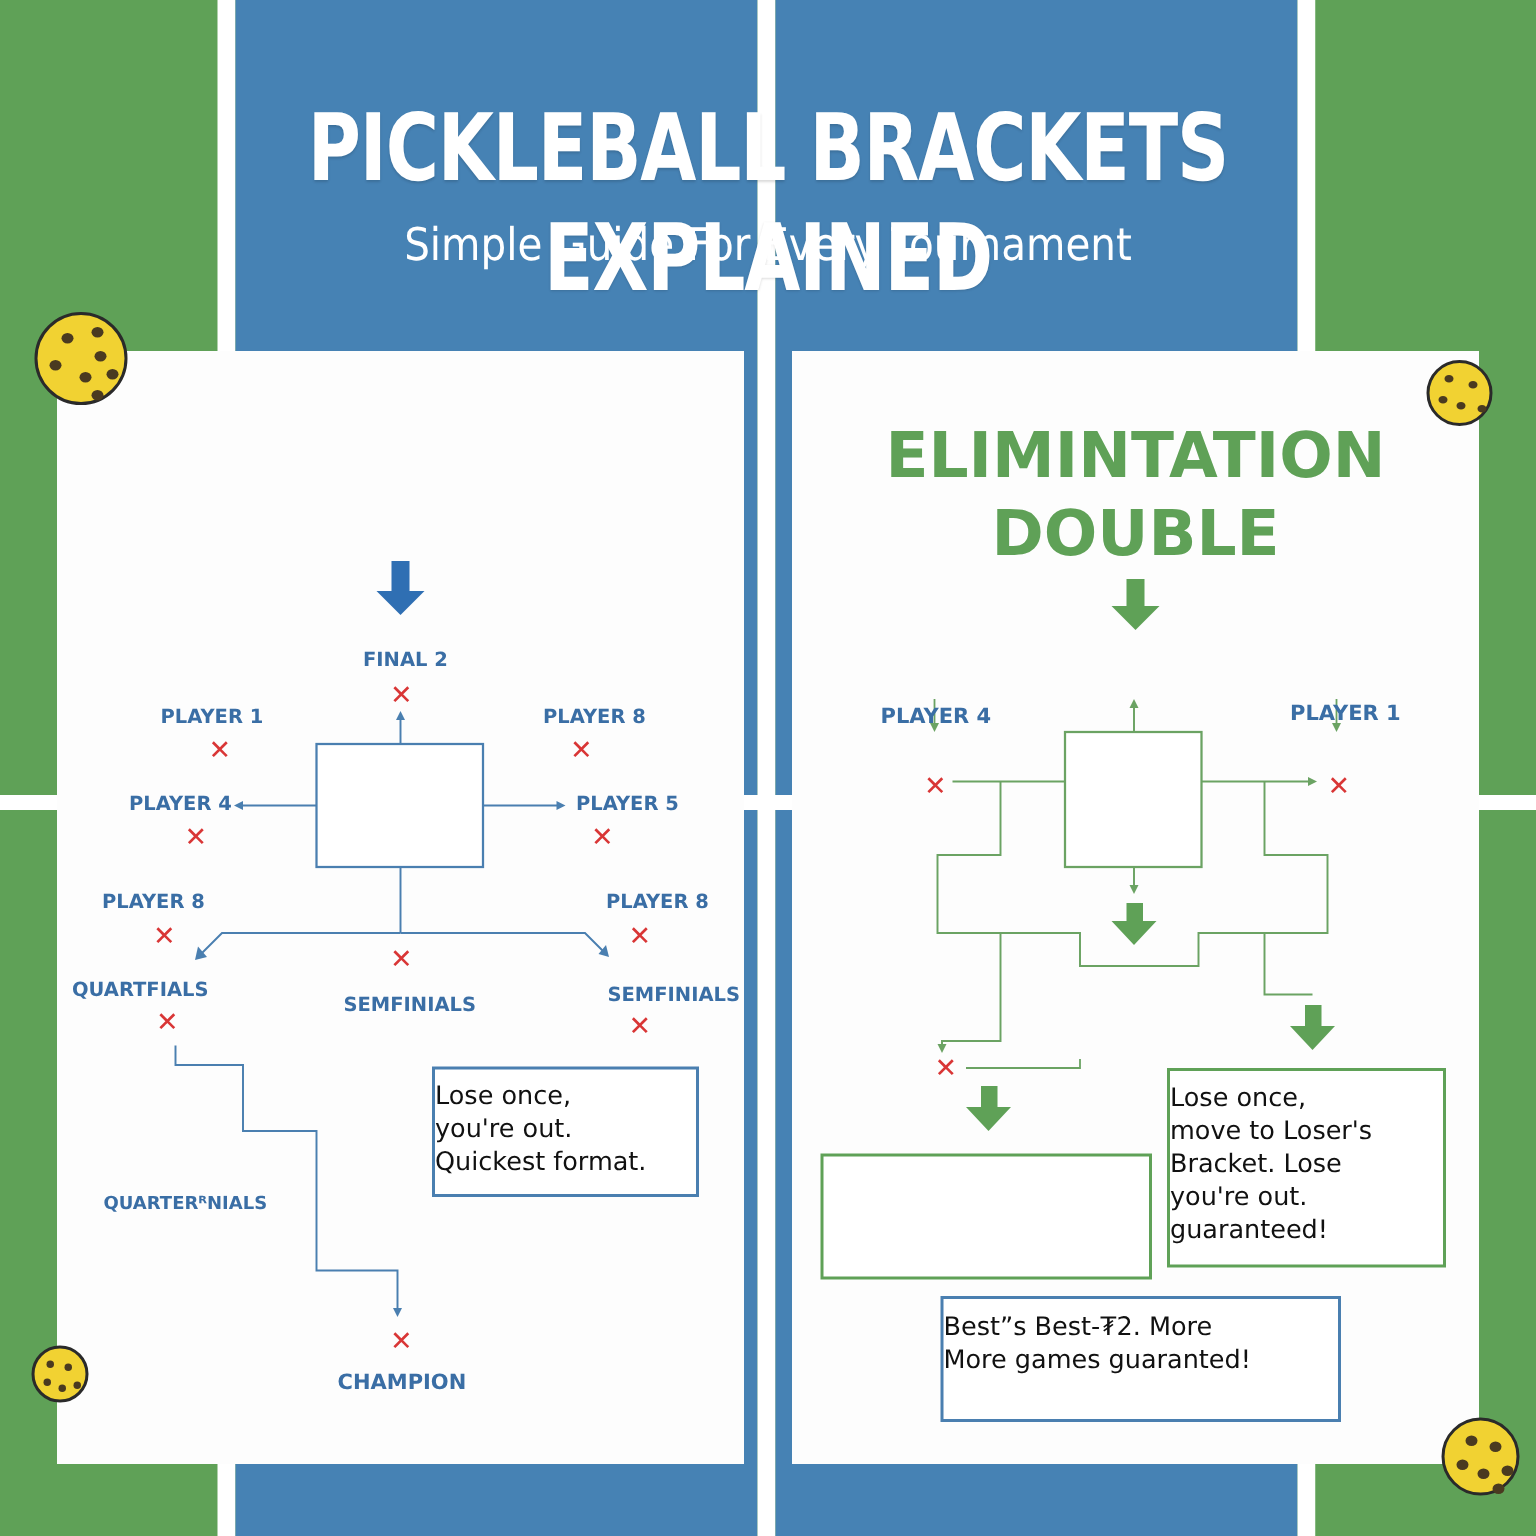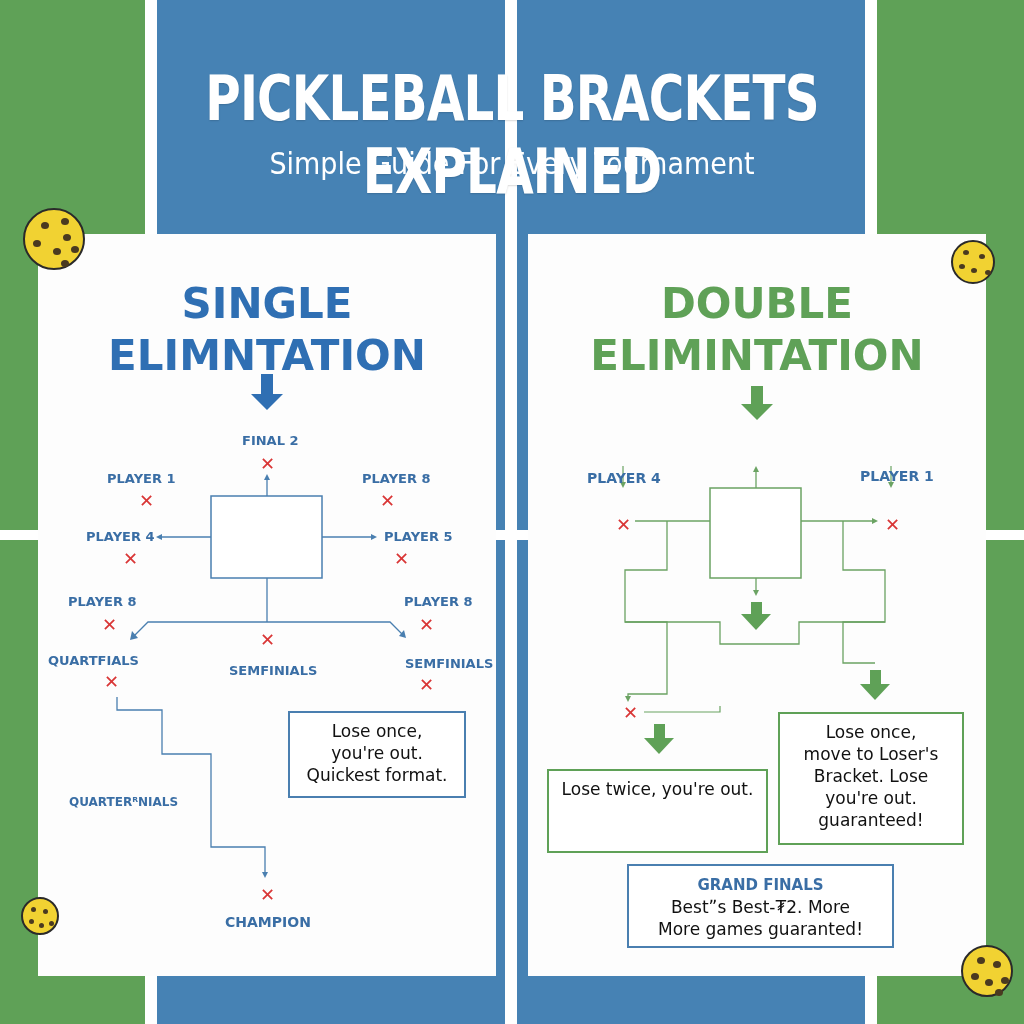--- a/index.html
+++ b/index.html
@@ -11,21 +11,21 @@
   .white-line { background:#ffffff; }
   .title { left:0; width:1024px; top:62px; text-align:center; color:#fff; font-family:"DejaVu Sans", sans-serif; font-weight:bold; font-size:62px; letter-spacing:-1px; transform:scaleX(0.78); transform-origin:center; text-shadow:0 1px 2px rgba(0,0,0,0.15); }
   .subtitle { left:0; width:1024px; top:146px; text-align:center; color:#fff; font-family:"DejaVu Sans", sans-serif; font-size:30px; transform:scaleX(0.9); }
   .panel { background:#fdfdfd; }
   .heading { text-align:center; font-family:"DejaVu Sans", sans-serif; font-weight:bold; font-size:42px; line-height:52px; }
   .blue-t { color:#2f6fb3; }
   .green-t { color:#5fa157; }
   .lbl { font-family:"DejaVu Sans", sans-serif; font-weight:bold; font-size:13px; color:#3a6ea5; white-space:nowrap; }
   .lbl-g { font-family:"DejaVu Sans", sans-serif; font-weight:bold; font-size:15px; color:#5a9a52; white-space:nowrap; text-align:center; }
   .x { color:#d93636; font-weight:bold; font-size:18px; font-family:"DejaVu Sans", sans-serif; line-height:18px; }
-  .box { border:2px solid #4a7fb0; background:#fff; text-align:center; font-family:"DejaVu Sans", sans-serif; font-size:17px; color:#111; line-height:22px; box-sizing:border-box; }
+  .box { border:2px solid #4a7fb0; background:#fff; text-align:left; font-family:"DejaVu Sans", sans-serif; font-size:17px; color:#111; line-height:22px; box-sizing:border-box; }
   .box-g { border:2px solid #5fa157; }
   .ball { width:62px; height:62px; border-radius:50%; background:#f1d232; border:2px solid #2a2a2a; box-sizing:border-box; }
   .ball .d { position:absolute; width:8px; height:7px; border-radius:50%; background:#4a3a20; }
   svg { position:absolute; left:0; top:0; overflow:visible; }
 </style>
 </head>
 <body>
 
 <div class="abs green" style="left:0;top:0;width:145px;height:1024px;"></div>
 <div class="abs white-line" style="left:145px;top:0;width:12px;height:1024px;"></div>
@@ -33,24 +33,20 @@
 <div class="abs white-line" style="left:505px;top:0;width:12px;height:1024px;"></div>
 <div class="abs blue" style="left:517px;top:0;width:348px;height:1024px;"></div>
 <div class="abs white-line" style="left:865px;top:0;width:12px;height:1024px;"></div>
 <div class="abs green" style="left:877px;top:0;width:147px;height:1024px;"></div>
 <div class="abs white-line" style="left:0;top:530px;width:1024px;height:10px;"></div>
 
 <div class="abs title">PICKLEBALL BRACKETS EXPLAINED</div>
 <div class="abs subtitle">Simple Guide For Every Tournament</div>
 
 <div class="abs panel" style="left:38px;top:234px;width:458px;height:742px;">
-  <div class="abs heading blue-t" style="left:0;top:44px;width:458px;">
-    <div>SINGLE</div>
-    <div>ELIMNTATION</div>
-  </div>
   <svg width="458" height="742">
 
     <polygon points="223,140 235,140 235,160 245,160 229,176 213,160 223,160" fill="#2f6fb3"></polygon>
 
     <rect x="173" y="262" width="111" height="82" fill="#fff" stroke="#4a7fb0" stroke-width="1.5"></rect>
 
     <line x1="229" y1="262" x2="229" y2="244" stroke="#4a7fb0" stroke-width="1.3"></line>
     <polygon points="226,246 229,240 232,246" fill="#4a7fb0"></polygon>
 
     <line x1="173" y1="303" x2="122" y2="303" stroke="#4a7fb0" stroke-width="1.3"></line>
@@ -102,22 +98,22 @@
   </div>
 
   <div class="abs lbl" style="left:31px;top:561px;font-size:12px;">QUARTERᴿNIALS</div>
 
   <div class="abs x" style="left:222px;top:652px;">✕</div>
   <div class="abs lbl" style="left:187px;top:680px;font-size:14px;text-align:right;">CHAMPION</div>
 </div>
 
 <div class="abs panel" style="left:528px;top:234px;width:458px;height:742px;">
   <div class="abs heading green-t" style="left:0;top:44px;width:458px;">
+    <div>ELIMINTATION</div>
     <div>DOUBLE</div>
-    <div>ELIMINTATION</div>
   </div>
   <svg width="458" height="742">
     <polygon points="223,152 235,152 235,170 245,170 229,186 213,170 223,170" fill="#5fa157"></polygon>
 
     <rect x="182" y="254" width="91" height="90" fill="#fff" stroke="#6ba363" stroke-width="1.5"></rect>
     <line x1="228" y1="254" x2="228" y2="236" stroke="#6ba363" stroke-width="1.3"></line>
     <polygon points="225,238 228,232 231,238" fill="#6ba363"></polygon>
 
     <line x1="95" y1="232" x2="95" y2="250" stroke="#6ba363" stroke-width="1.2"></line>
     <polygon points="92,248 95,254 98,248" fill="#6ba363"></polygon>
@@ -146,32 +142,30 @@
 
 
   <div class="abs lbl" style="left:59px;top:236px;font-size:14px;">PLAYER 4</div>
   <div class="abs x" style="left:88px;top:282px;">✕</div>
   <div class="abs lbl" style="left:332px;top:234px;font-size:14px;">PLAYER 1</div>
   <div class="abs x" style="left:357px;top:282px;">✕</div>
 
   <div class="abs x" style="left:95px;top:470px;">✕</div>
 
   <div class="abs box box-g" style="left:19px;top:535px;width:221px;height:84px;padding-top:7px;">
-    <div>Lose twice, you're out.</div>
   </div>
   <div class="abs box box-g" style="left:250px;top:478px;width:186px;height:133px;padding-top:7px;">
     <div>Lose once,</div>
     <div>move to Loser's</div>
     <div>Bracket. Lose</div>
     <div>you're out.</div>
     <div>guaranteed!</div>
   </div>
 
   <div class="abs box" style="left:99px;top:630px;width:267px;height:84px;padding-top:8px;">
-    <div style="color:#3a6ea5;font-weight:bold;font-size:15px;">GRAND FINALS</div>
     <div>Bestˮs Best-₮2. More</div>
     <div>More games guaranted!</div>
   </div>
 </div>
 
 <div class="abs ball" style="left:23px;top:208px;">
   <span class="d" style="left:16px;top:12px;"></span>
     <span class="d" style="left:36px;top:8px;"></span>
   <span class="d" style="left:38px;top:24px;"></span>
     <span class="d" style="left:8px;top:30px;"></span>

